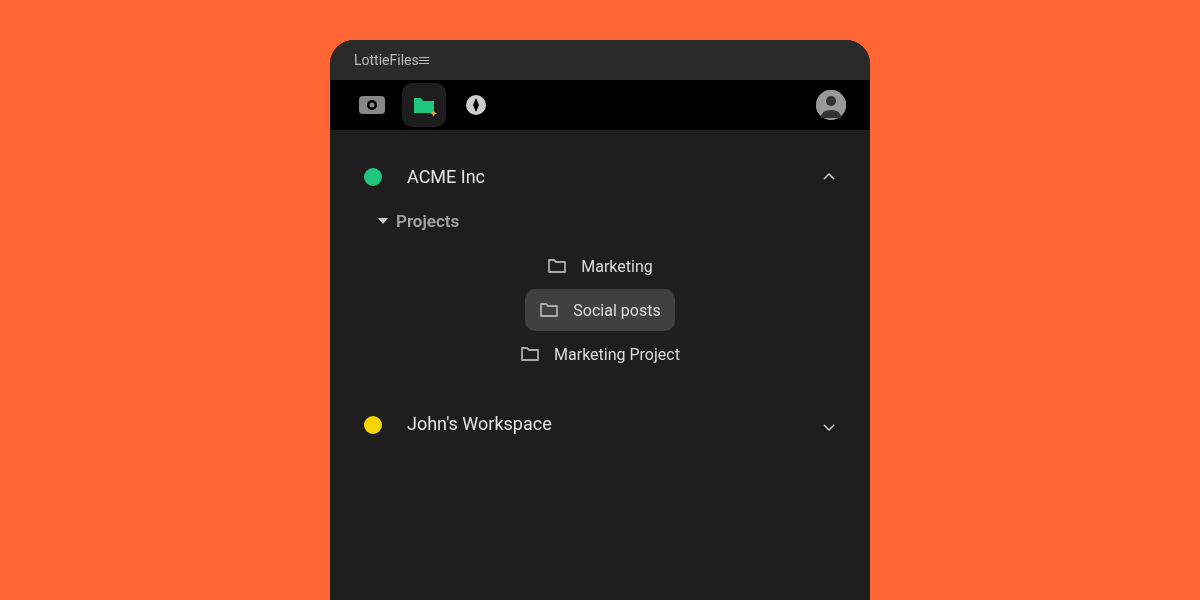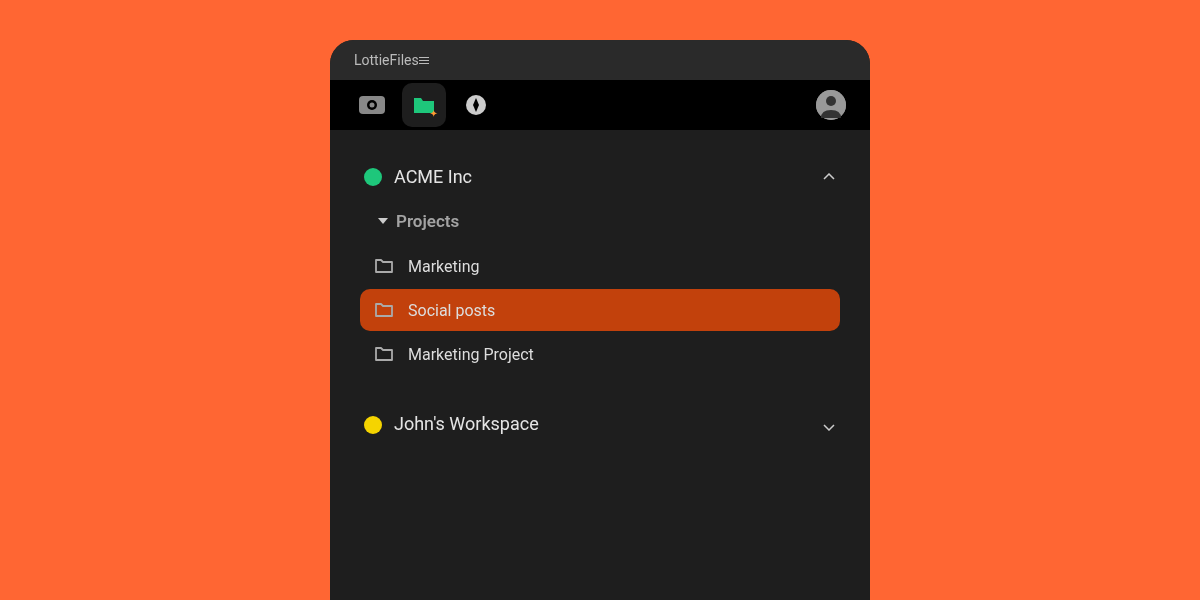--- a/index.html
+++ b/index.html
@@ -75,21 +75,21 @@
       cursor: pointer;
     }
     .content {
       flex: 1;
       padding: 28px 18px 0 18px;
       color: #e5e5e5;
     }
     .workspace-header {
       display: flex;
       align-items: center;
-      gap: 12px;
+      gap: 25px;
       padding: 8px 16px;
       cursor: pointer;
     }
     .ws-dot {
       width: 18px;
       height: 18px;
       border-radius: 50%;
     }
     .ws-name {
       font-size: 18px;
@@ -107,33 +107,34 @@
       font-size: 17px;
       font-weight: 600;
       color: #a3a3a3;
     }
     .folder-list {
       display: flex;
       flex-direction: column;
       gap: 2px;
       margin-top: 6px;
       padding: 0 12px;
+      align-items: center;
     }
     .folder-item {
       display: flex;
       align-items: center;
       gap: 14px;
       padding: 11px 14px;
       border-radius: 10px;
       cursor: pointer;
       font-size: 16px;
       color: #ddd;
     }
     .folder-item.selected {
-      background: #c2410c;
+      background: #404040;
     }
     .folder-icon-box {
       width: 20px;
       height: 20px;
       display: flex;
       align-items: center;
       justify-content: center;
     }
     .workspace-2 {
       margin-top: 30px;

